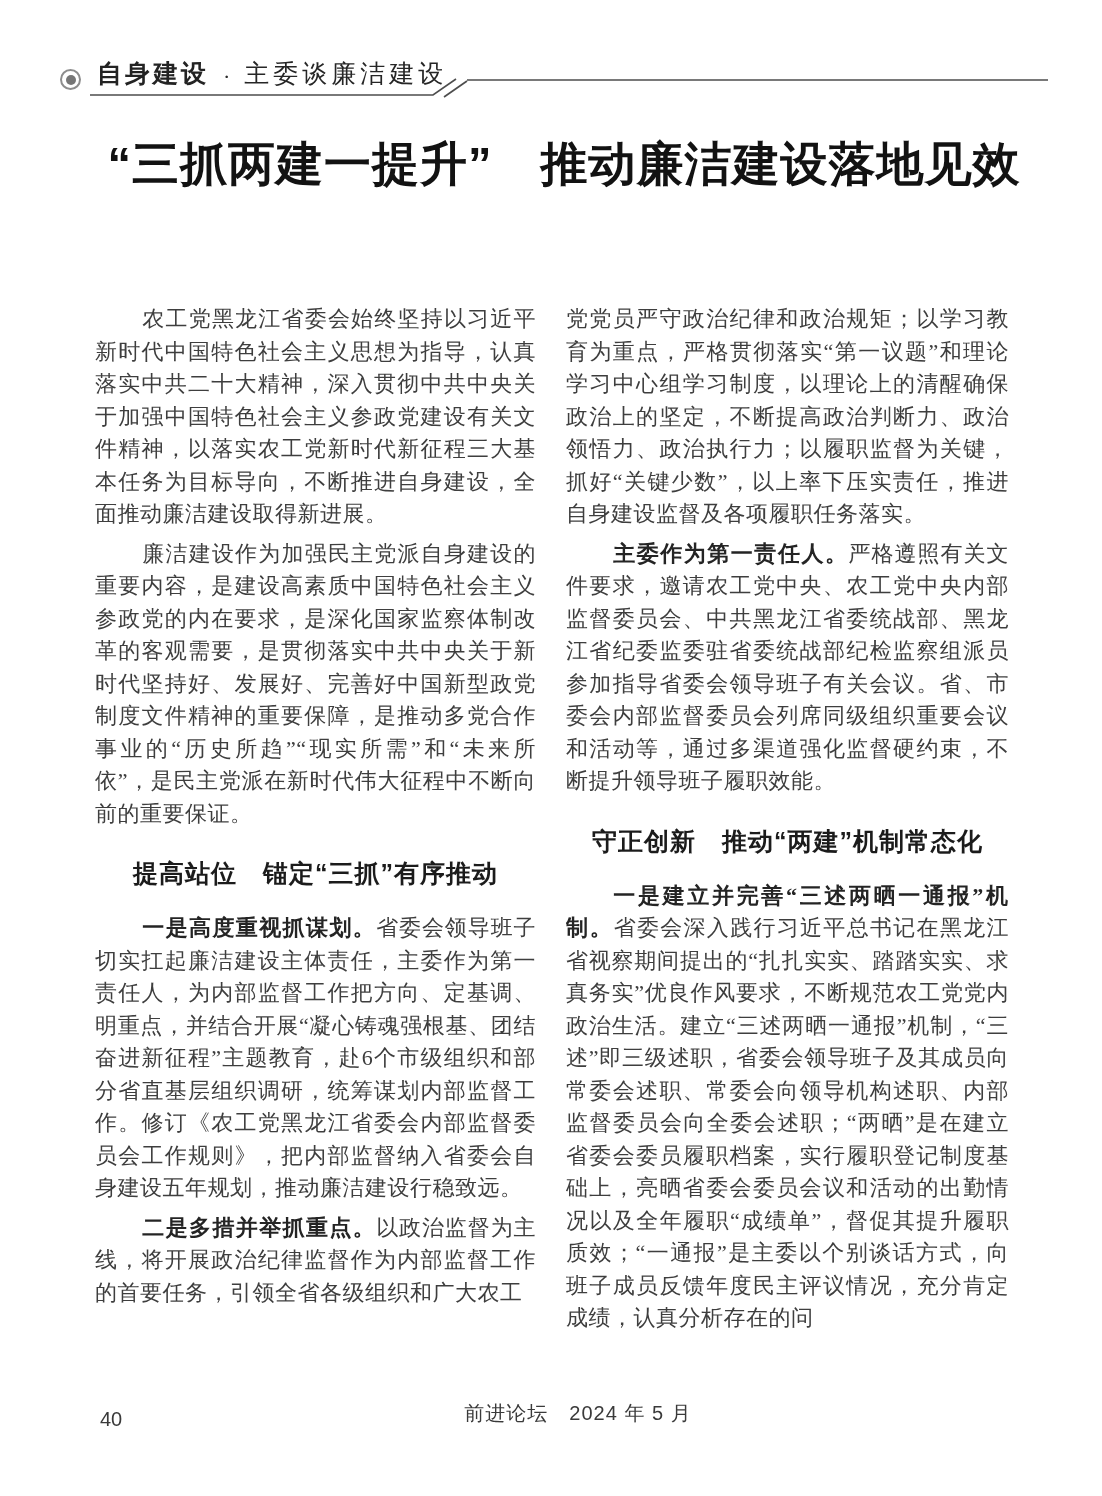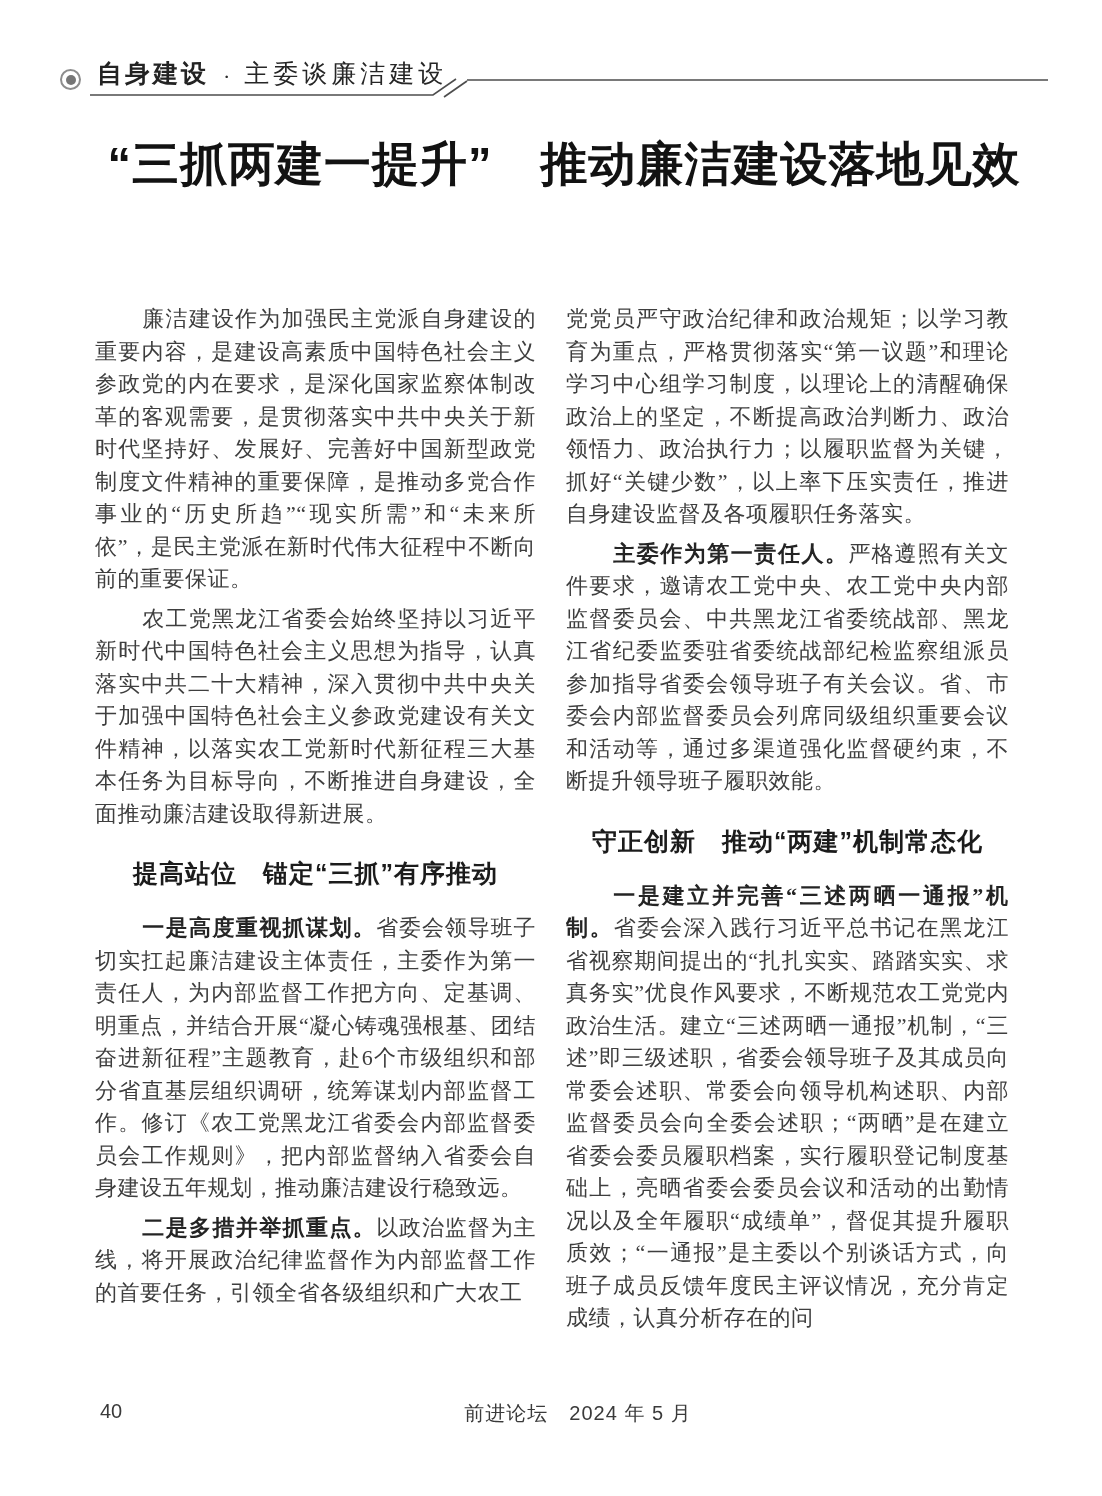--- a/index.html
+++ b/index.html
@@ -66,21 +66,21 @@
     font-family:"Liberation Sans","DejaVu Sans",sans-serif;
     font-weight:bold; font-size:25px; letter-spacing:1px; color:#1b1b1b;
   }
 
   
   .footer {
     position:absolute; top:1400px; left:0; width:1102px; height:30px;
     font-family:"Liberation Sans","DejaVu Sans",sans-serif;
     font-size:20px; color:#3a3a3a;
   }
-  .page-num { position:absolute; left:100px; top:0; }
+  .page-num { position:absolute; left:100px; top:8px; }
   .journal  { position:absolute; left:0; top:0; width:100%; text-align:center; letter-spacing:1px;padding-left:27px; }
 </style>
 </head>
 <body>
 
 <div class="page">
 
   <header class="header">
     <div class="header-row">
       <span class="bullseye">
@@ -93,22 +93,22 @@
     <svg class="header-rule" width="962" height="24" viewBox="0 0 962 24">
       <path d="M2 19 H345 L368 3" stroke="#4d4d4d" stroke-width="1.6" fill="none"></path>
       <path d="M356 21 L379 5" stroke="#4d4d4d" stroke-width="1.6" fill="none"></path>
       <path d="M379 4 H960" stroke="#4d4d4d" stroke-width="1.6" fill="none"></path>
     </svg>
   </header>
 
   <h1 class="title">“三抓两建一提升”　推动廉洁建设落地见效</h1>
 
   <div class="col col-left">
+      <p class="body-paragraph">农工党黑龙江省委会始终坚持以习近平新时代中国特色社会主义思想为指导，认真落实中共二十大精神，深入贯彻中共中央关于加强中国特色社会主义参政党建设有关文件精神，以落实农工党新时代新征程三大基本任务为目标导向，不断推进自身建设，全面推动廉洁建设取得新进展。</p>
       <p class="body-paragraph">廉洁建设作为加强民主党派自身建设的重要内容，是建设高素质中国特色社会主义参政党的内在要求，是深化国家监察体制改革的客观需要，是贯彻落实中共中央关于新时代坚持好、发展好、完善好中国新型政党制度文件精神的重要保障，是推动多党合作事业的“历史所趋”“现实所需”和“未来所依”，是民主党派在新时代伟大征程中不断向前的重要保证。</p>
-      <p class="body-paragraph">农工党黑龙江省委会始终坚持以习近平新时代中国特色社会主义思想为指导，认真落实中共二十大精神，深入贯彻中共中央关于加强中国特色社会主义参政党建设有关文件精神，以落实农工党新时代新征程三大基本任务为目标导向，不断推进自身建设，全面推动廉洁建设取得新进展。</p>
       <h2 class="section-heading">提高站位　锚定“三抓”有序推动</h2>
       <p class="body-paragraph"><strong class="paragraph-lead">一是高度重视抓谋划。</strong>省委会领导班子切实扛起廉洁建设主体责任，主委作为第一责任人，为内部监督工作把方向、定基调、明重点，并结合开展“凝心铸魂强根基、团结奋进新征程”主题教育，赴6个市级组织和部分省直基层组织调研，统筹谋划内部监督工作。修订《农工党黑龙江省委会内部监督委员会工作规则》，把内部监督纳入省委会自身建设五年规划，推动廉洁建设行稳致远。</p>
       <p class="body-paragraph"><strong class="paragraph-lead">二是多措并举抓重点。</strong>以政治监督为主线，将开展政治纪律监督作为内部监督工作的首要任务，引领全省各级组织和广大农工</p>
     </div>
   <div class="col col-right">
       <p class="body-paragraph no-indent">党党员严守政治纪律和政治规矩；以学习教育为重点，严格贯彻落实“第一议题”和理论学习中心组学习制度，以理论上的清醒确保政治上的坚定，不断提高政治判断力、政治领悟力、政治执行力；以履职监督为关键，抓好“关键少数”，以上率下压实责任，推进自身建设监督及各项履职任务落实。</p>
       <p class="body-paragraph"><strong class="paragraph-lead">主委作为第一责任人。</strong>严格遵照有关文件要求，邀请农工党中央、农工党中央内部监督委员会、中共黑龙江省委统战部、黑龙江省纪委监委驻省委统战部纪检监察组派员参加指导省委会领导班子有关会议。省、市委会内部监督委员会列席同级组织重要会议和活动等，通过多渠道强化监督硬约束，不断提升领导班子履职效能。</p>
       <h2 class="section-heading">守正创新　推动“两建”机制常态化</h2>
       <p class="body-paragraph"><strong class="paragraph-lead">一是建立并完善“三述两晒一通报”机制。</strong>省委会深入践行习近平总书记在黑龙江省视察期间提出的“扎扎实实、踏踏实实、求真务实”优良作风要求，不断规范农工党党内政治生活。建立“三述两晒一通报”机制，“三述”即三级述职，省委会领导班子及其成员向常委会述职、常委会向领导机构述职、内部监督委员会向全委会述职；“两晒”是在建立省委会委员履职档案，实行履职登记制度基础上，亮晒省委会委员会议和活动的出勤情况以及全年履职“成绩单”，督促其提升履职质效；“一通报”是主委以个别谈话方式，向班子成员反馈年度民主评议情况，充分肯定成绩，认真分析存在的问</p>
     </div>

